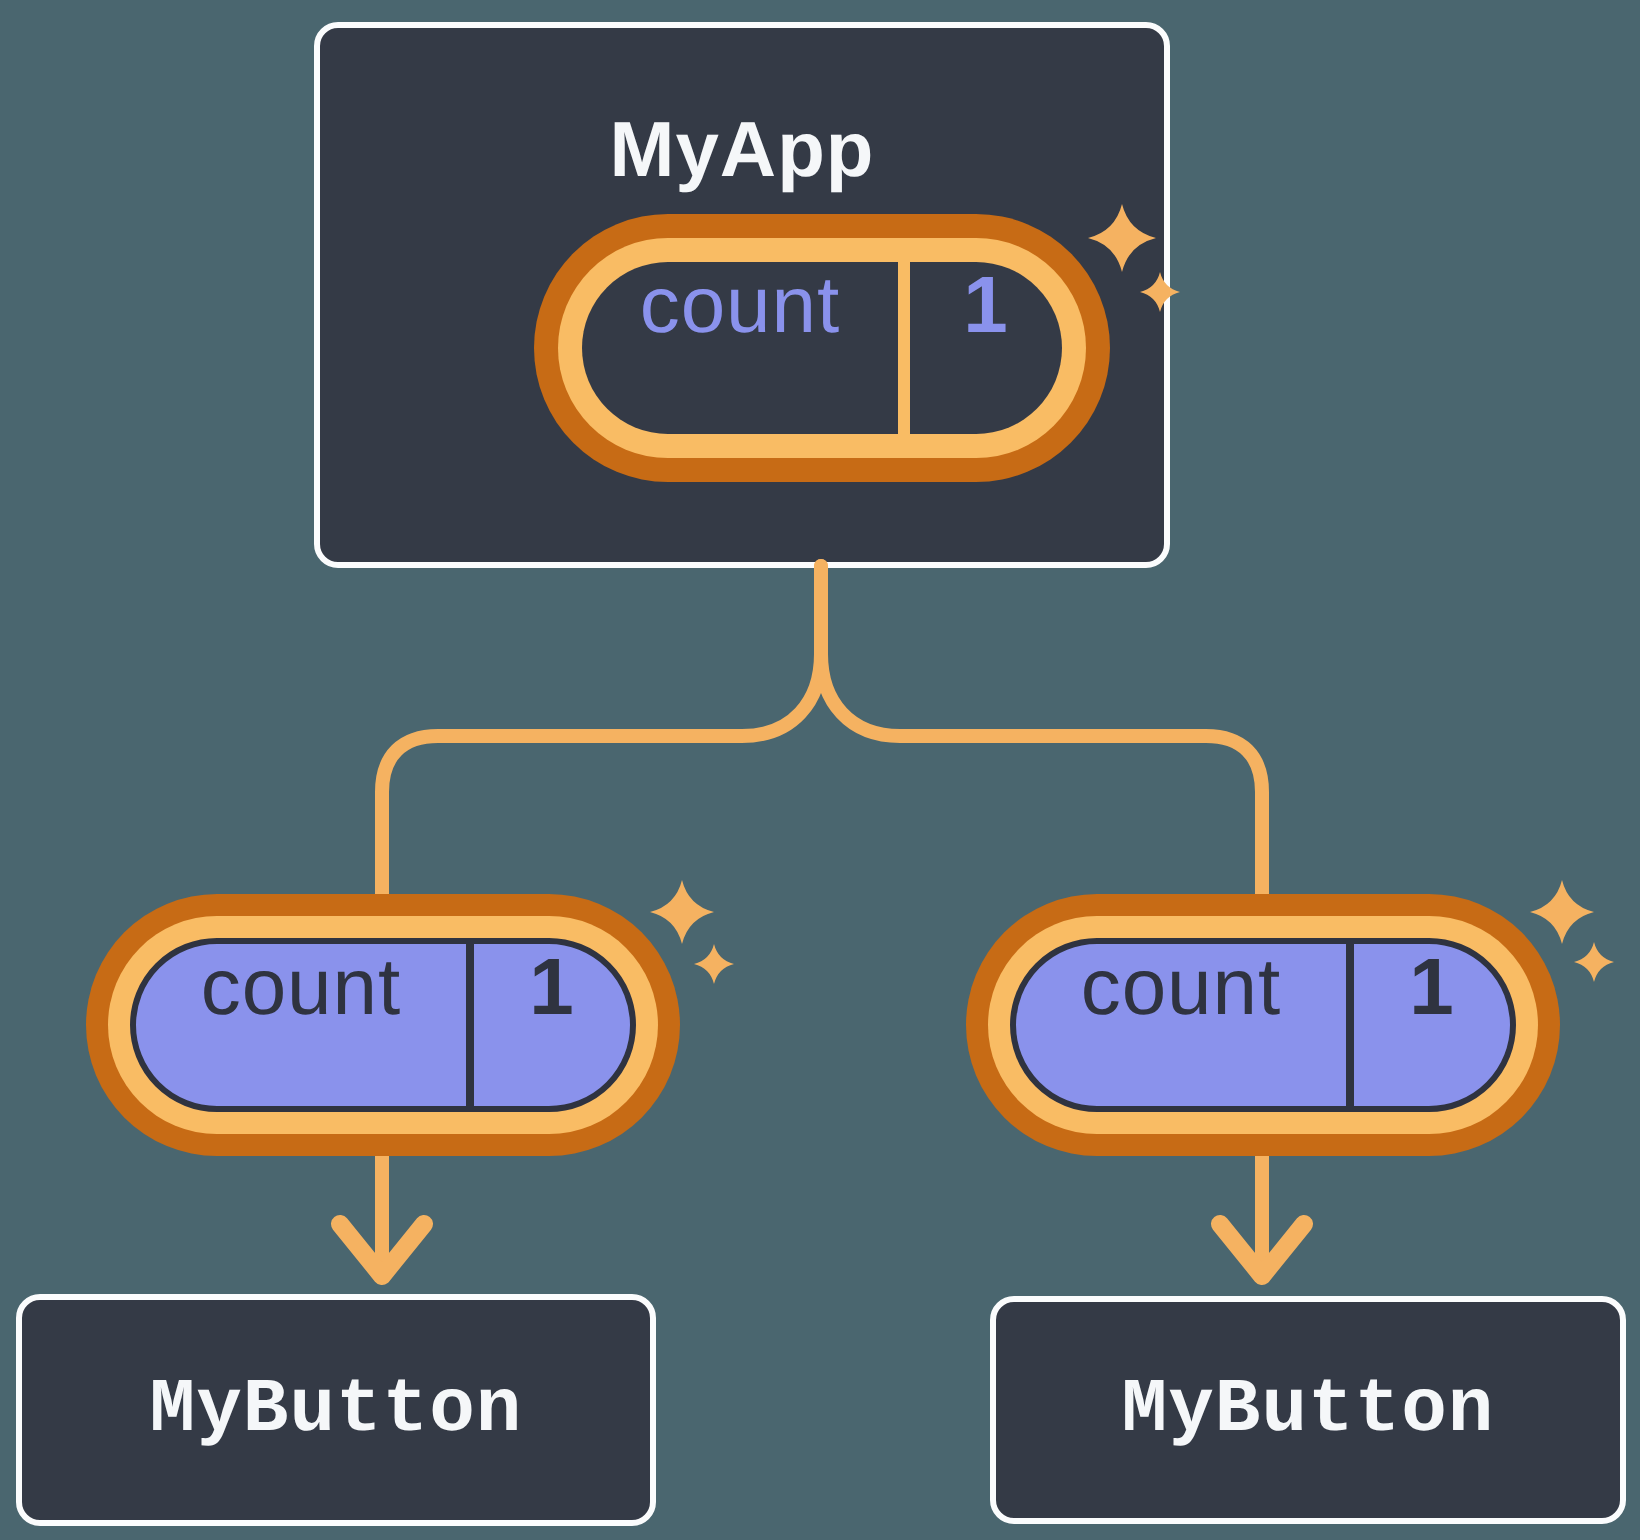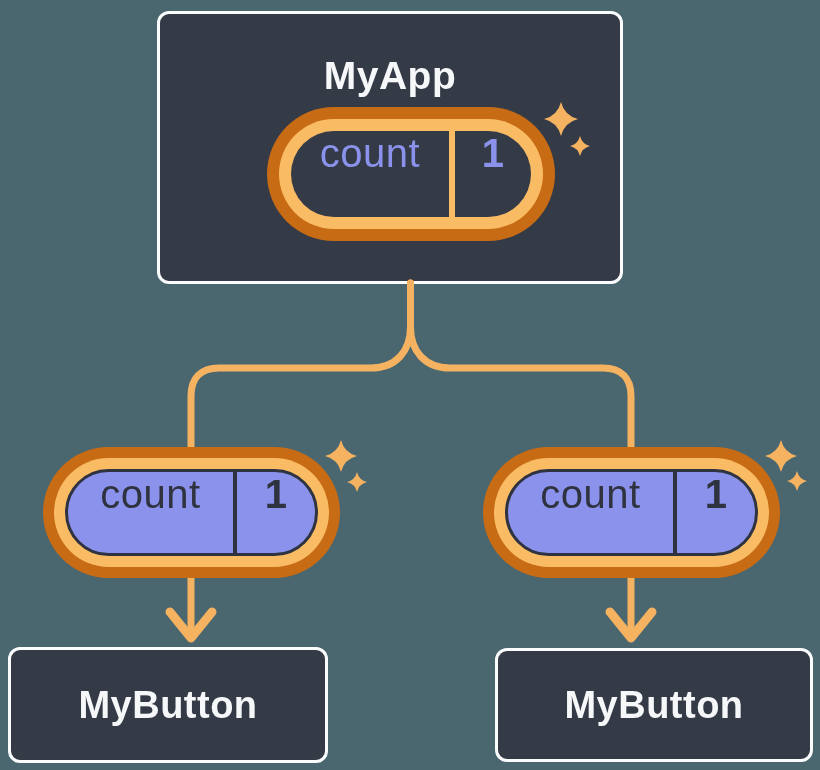--- a/index.html
+++ b/index.html
@@ -33,27 +33,27 @@
     border-radius:12px;
     z-index:1;
   }
   .node-title{
     color:var(--text-light);
     font-weight:600;
     letter-spacing:0.5px;
     text-align:center;
     width:100%;
   }
-  #myapp-box{left:157px;top:11px;width:466px;height:273px;}
+  #myapp-box{left:157px;top:11px;width:428px;height:273px;}
   #myapp-box .node-title{
     position:absolute;top:40px;left:0;
     font-size:39px;
   }
   .button-node{
-    display:flex;align-items:center;justify-content:flex-start;
+    display:flex;align-items:center;justify-content:flex-start;font-family:Liberation Mono, monospace;
   }
   #mybutton-left{left:8px;top:647px;width:320px;height:116px;}
   #mybutton-right{left:495px;top:648px;width:318px;height:114px;}
   .button-node .node-title{font-size:38px;}
 
   
   svg.layer{
     position:absolute;left:0;top:0;width:820px;height:770px;
     pointer-events:none;
   }

